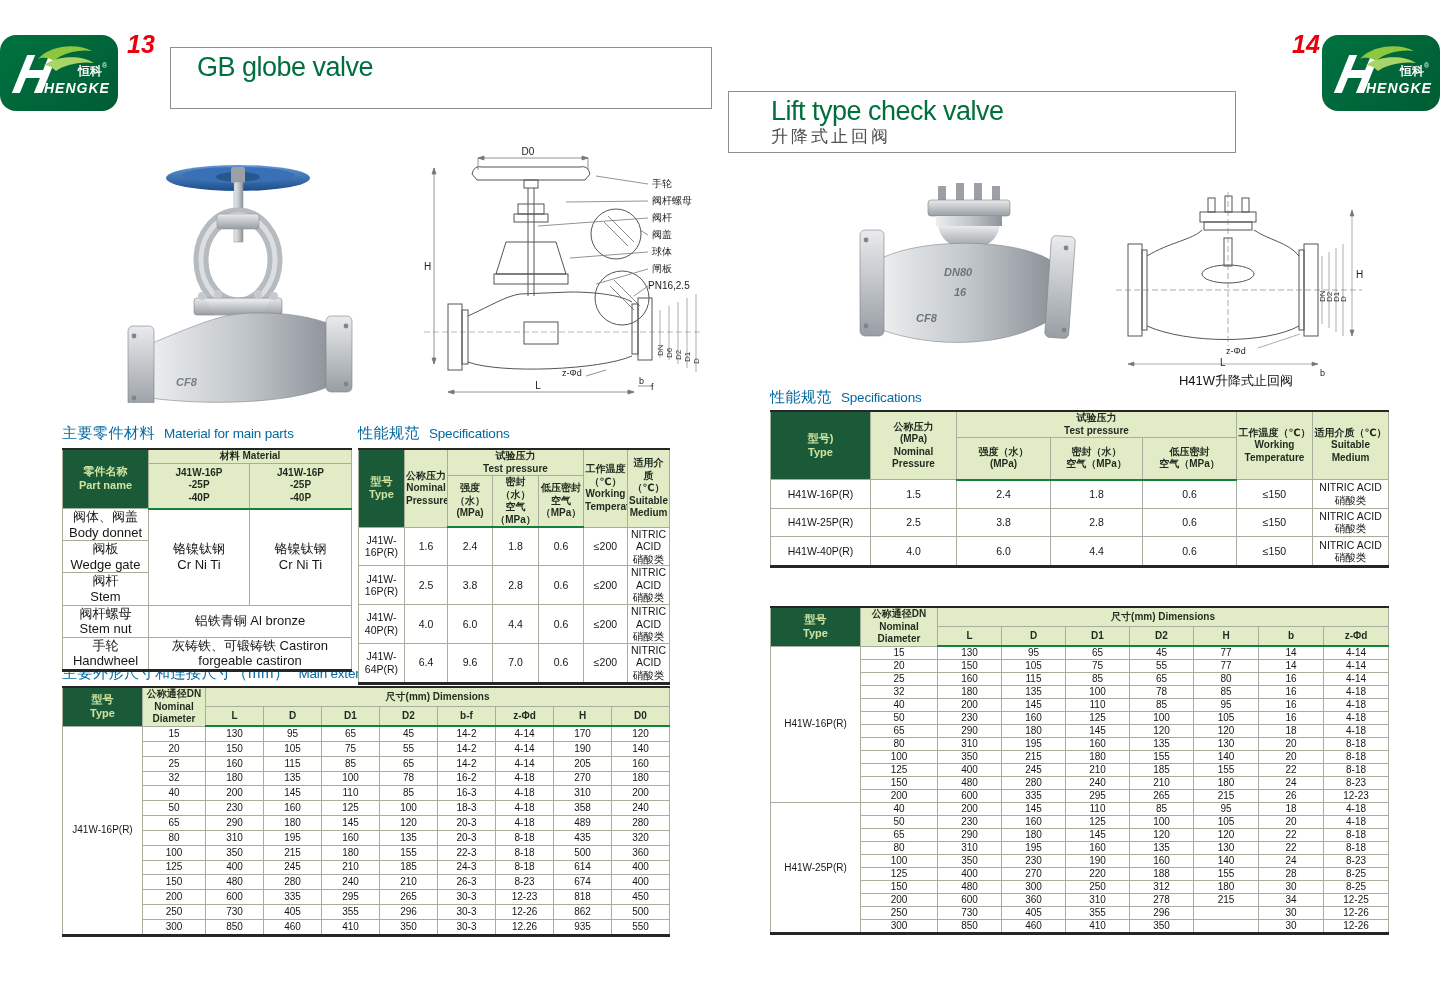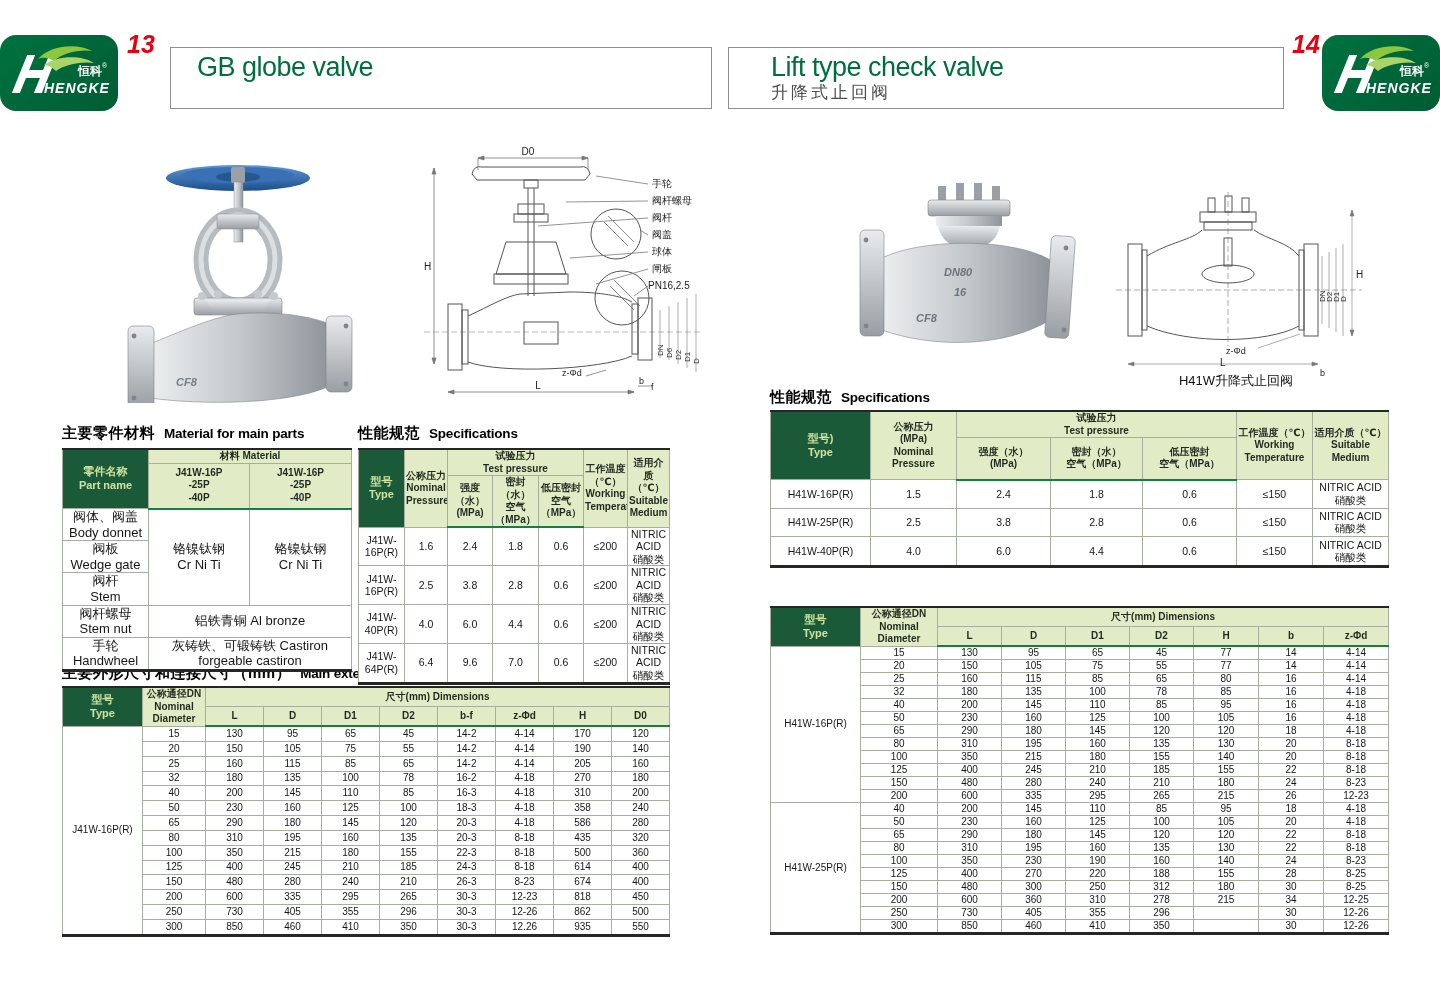--- a/index.html
+++ b/index.html
@@ -8,21 +8,21 @@
   .abs{position:absolute;}
 
   
   .logo-box{position:absolute;top:35px;width:118px;height:76px;background:linear-gradient(135deg,#007240,#005c33);border-radius:16px;}
   .pagenum{position:absolute;top:30px;color:#e8000f;font-weight:800;font-style:italic;font-size:25px;}
   .title-box{position:absolute;top:47px;height:62px;border:1px solid #8f8f8f;background:#fff;box-sizing:border-box;}
   .title-box .t-en{font-size:27px;font-weight:400;color:#006f3d;letter-spacing:-.5px;line-height:30px;margin-top:4px;}
   .title-box .t-zh{font-size:17px;color:#4f4f4f;letter-spacing:3px;line-height:22px;}
 
   
-  .sec-title{position:absolute;color:#000000;font-weight:bold;white-space:nowrap;}
+  .sec-title{position:absolute;color:#0369a1;font-weight:normal;white-space:nowrap;}
   .sec-title .zh{font-size:15px;letter-spacing:.5px;}
   .sec-title .en{font-size:13.5px;margin-left:9px;letter-spacing:-.2px;}
 
   
   table.cat{position:absolute;border-collapse:collapse;table-layout:fixed;background:#fff;
             border-top:2px solid #262626;border-bottom:3px solid #262626;}
   table.cat th, table.cat td{border:1px solid #a6ae9d;white-space:pre-line;overflow:hidden;
             text-align:center;vertical-align:middle;padding:0 1px;}
   table.cat thead tr:last-child th{border-bottom:2px solid #15803d;}
   .dark{background:#1b5a38;color:#cfe39f;font-weight:bold;font-size:11px;line-height:1.25;}
@@ -47,21 +47,21 @@
       <text x="78" y="40" font-size="12" fill="#ffffff" font-weight="bold">恒科</text>
       <text x="102" y="33" font-size="7" fill="#ffffff">®</text>
       <text x="44" y="58" font-size="14" fill="#ffffff" font-weight="bold" font-style="italic" letter-spacing="1">HENGKE</text>
     </svg>
   </div>
   <div class="pagenum" style="left:127px;">13</div>
   <div class="title-box" style="left:170px;width:542px;padding-left:26px;">
     <div class="t-en">GB globe valve</div>
   </div>
 
-  <div class="title-box" style="left:728px;width:556px;padding-left:42px;">
+  <div class="title-box" style="left:728px;width:508px;padding-left:42px;margin-top:44px;">
     <div class="t-en">Lift type check valve</div>
     <div class="t-zh">升降式止回阀</div>
   </div>
   <div class="pagenum" style="left:1292px;">14</div>
   <div class="logo-box" style="left:1322px;">
     <svg width="118" height="76" viewBox="0 0 118 76">
       <path d="M20,58 L30,20 L38,20 L34,35 L48,35 L52,20 L60,20 L50,58 L42,58 L46,43 L32,43 L28,58 Z" fill="#ffffff" transform="skewX(-8)"></path>
       <path d="M38,24 C50,10 78,8 92,16 C80,14 62,18 54,26 C48,22 42,22 38,24 Z" fill="#8dc63f"></path>
       <path d="M44,30 C58,20 82,20 94,28 C80,26 64,30 56,36 C52,32 48,30 44,30 Z" fill="#aad468"></path>
       <text x="78" y="40" font-size="12" fill="#ffffff" font-weight="bold">恒科</text>
@@ -571,21 +571,21 @@
           <td>240</td>
         </tr>
         <tr>
           <td>65</td>
           <td>290</td>
           <td>180</td>
           <td>145</td>
           <td>120</td>
           <td>20-3</td>
           <td>4-18</td>
-          <td>586</td>
+          <td>489</td>
           <td>280</td>
         </tr>
         <tr>
           <td>80</td>
           <td>310</td>
           <td>195</td>
           <td>160</td>
           <td>135</td>
           <td>20-3</td>
           <td>8-18</td>

